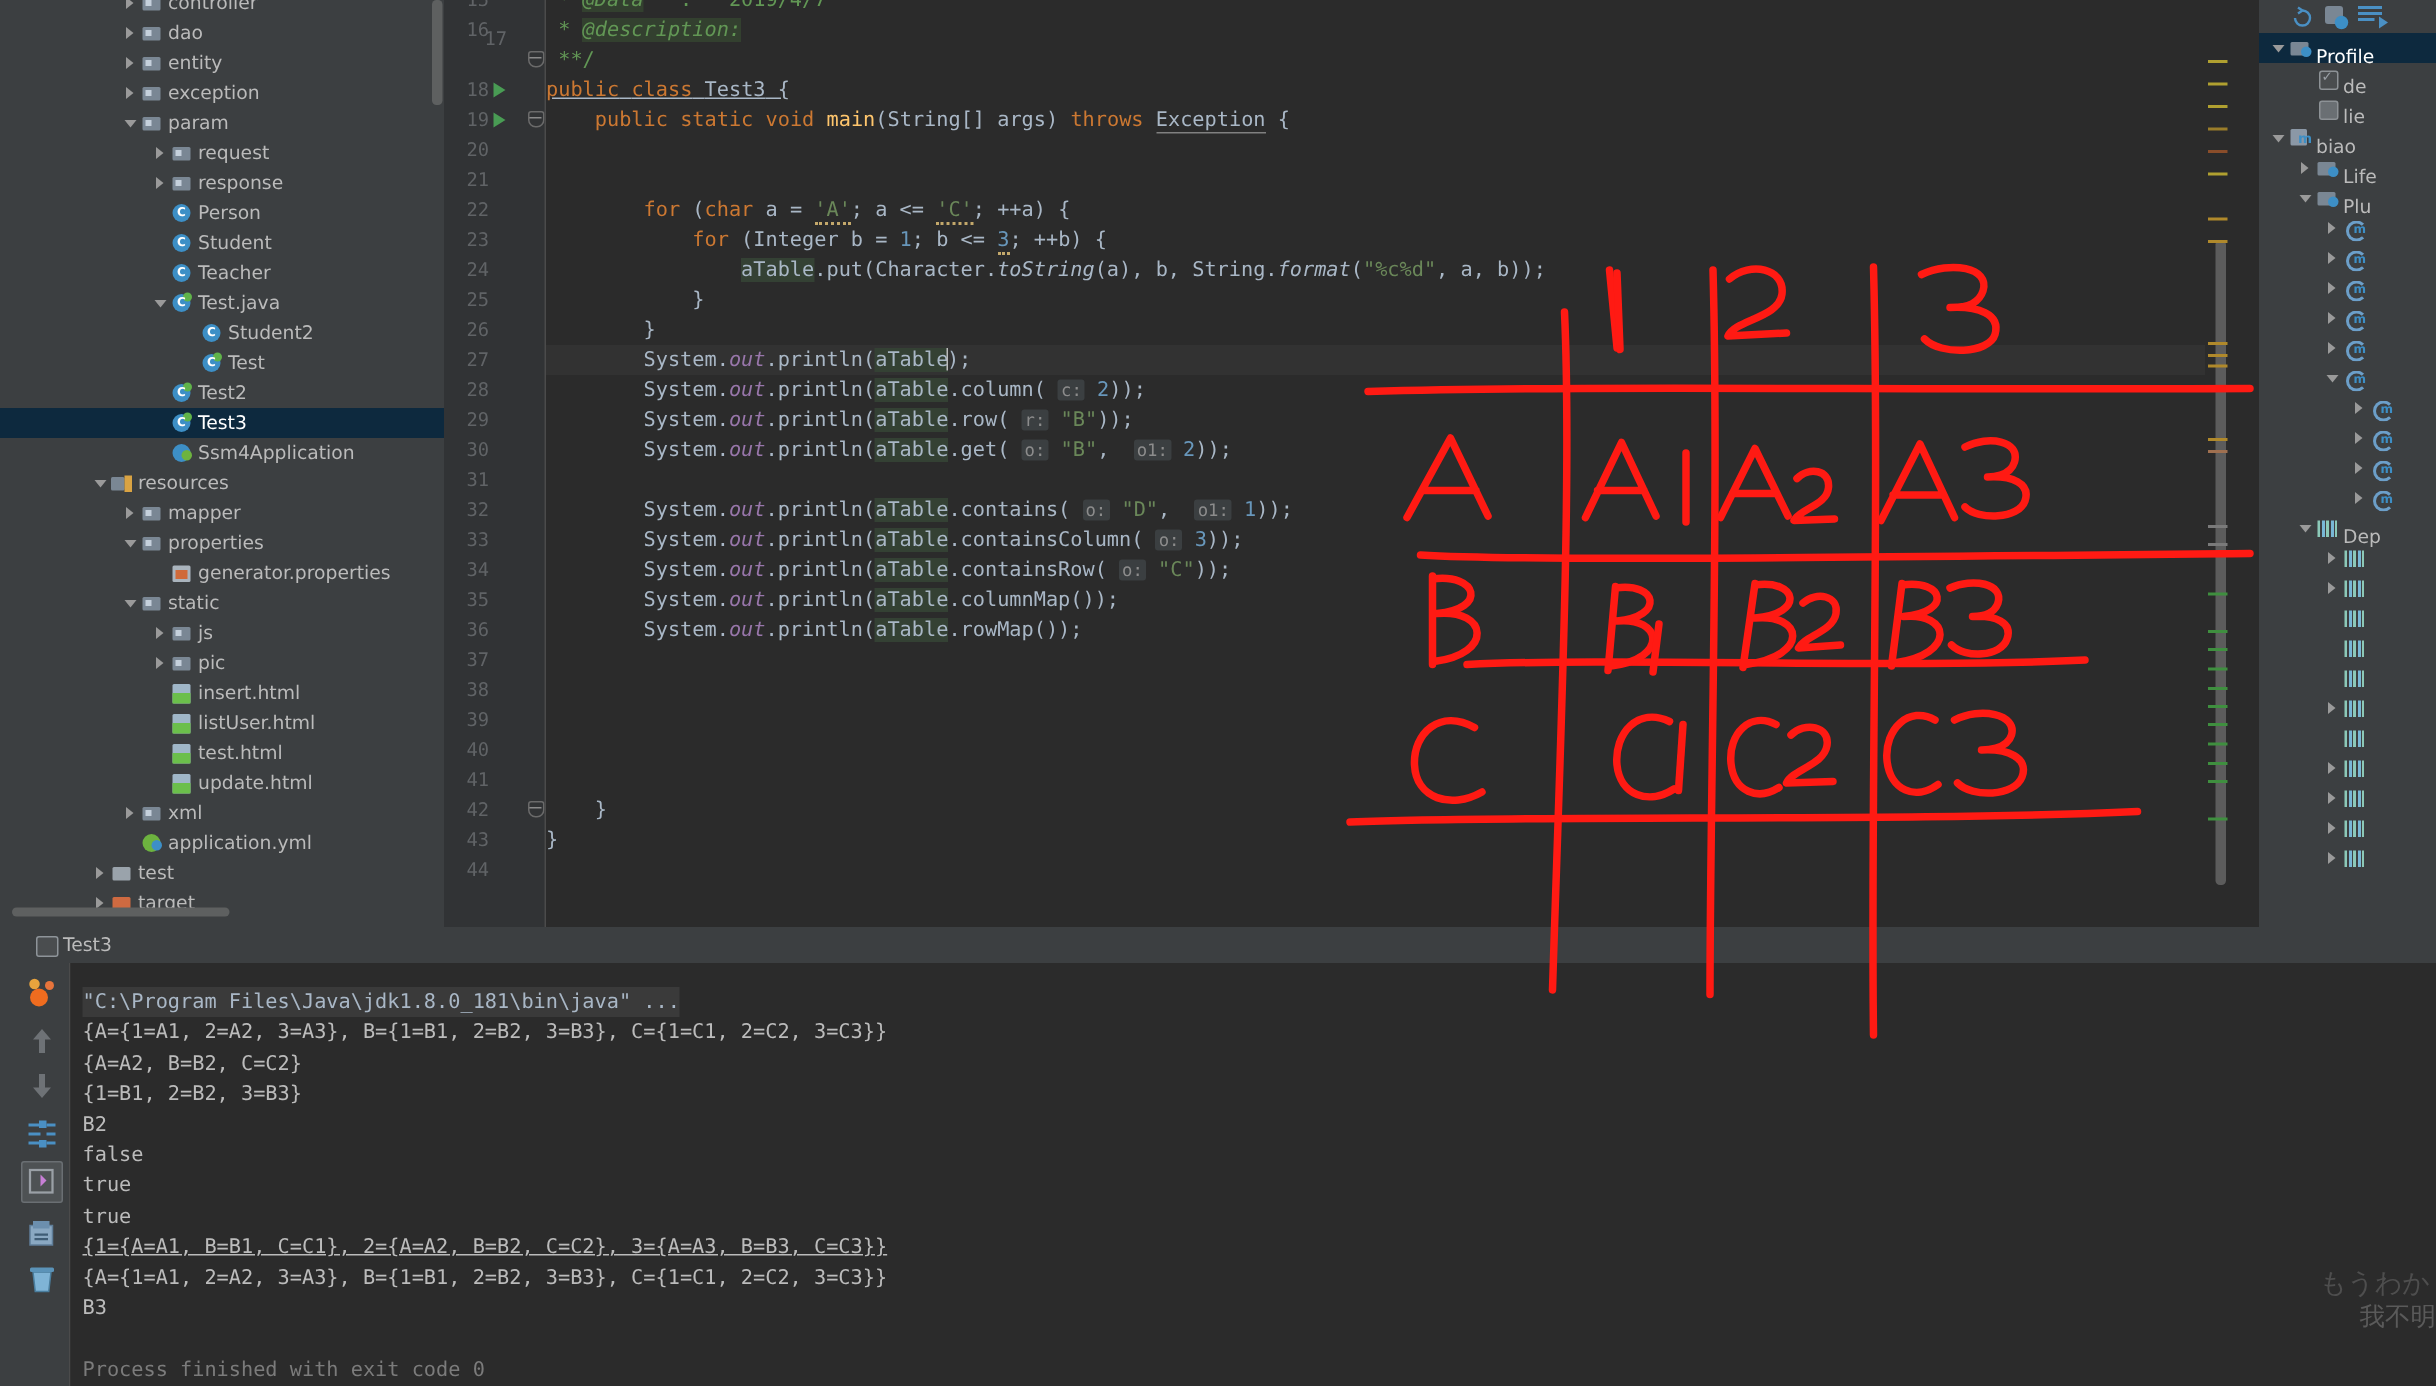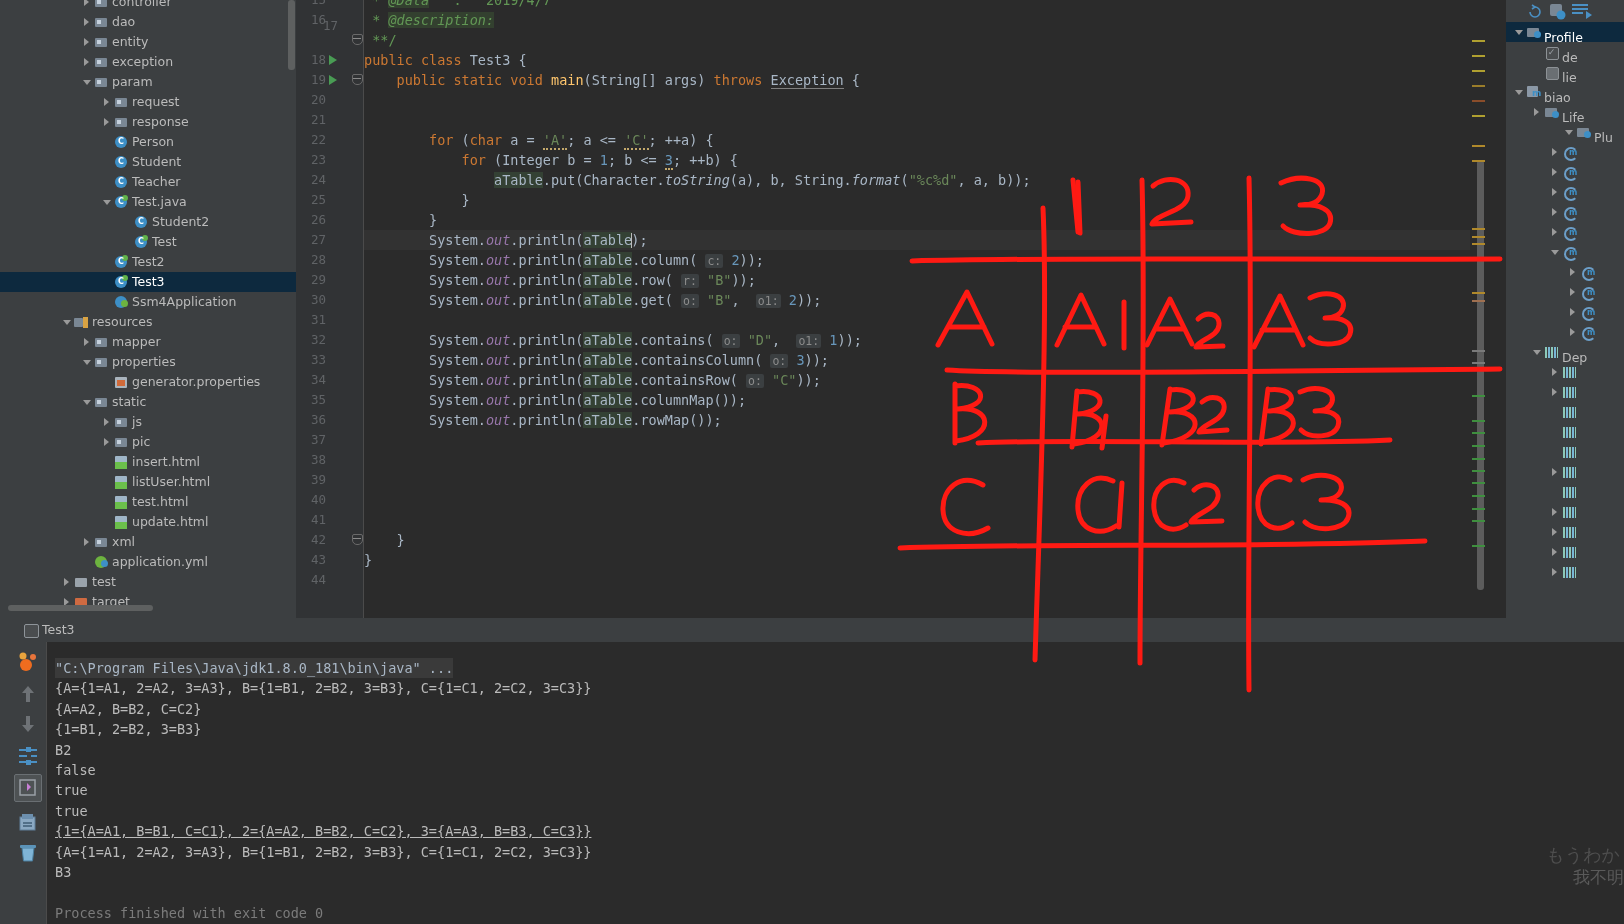--- a/index.html
+++ b/index.html
@@ -443,21 +443,21 @@
         <div class="foldmark minus" style="top: 530px;"></div>
         <div class="ln" style="top: 550px;">43</div>
         <div class="ln" style="top: 570px;">44</div>
       </div>
     <div id="gutter-sep"></div>
     <div id="code-area">
         <div class="caret-line-bg" style="top: 230px;"></div>
         <div class="cline" style="top: -10px;"><span class="cmt"> * </span><span class="cmt-tag">@Data</span><span class="cmt">   :   2019/4/7</span></div>
         <div class="cline" style="top: 10px;"><span class="cmt"> * </span><span class="cmt-tag">@description:</span></div>
         <div class="cline" style="top: 30px;"><span class="cmt"> **/</span></div>
-        <div class="cline" style="top: 50px;"><span class="kw">public</span> <span class="kw">class</span> <span class="ident">Test3</span> {</div>
+        <div class="cline" style="top: 50px; text-decoration: underline;"><span class="kw">public</span> <span class="kw">class</span> <span class="ident">Test3</span> {</div>
         <div class="cline" style="top: 70px;">    <span class="kw">public</span> <span class="kw">static</span> <span class="kw">void</span> <span class="mth">main</span>(<span class="ident">String[] args</span>) <span class="kw">throws</span> <span class="undl">Exception</span> {</div>
         <div class="cline" style="top: 110px;"></div>
         <div class="cline" style="top: 130px;">        <span class="kw">for</span> (<span class="kw">char</span> a = <span class="str squig">'A'</span>; a &lt;= <span class="str squig">'C'</span>; ++a) {</div>
         <div class="cline" style="top: 150px;">            <span class="kw">for</span> (Integer b = <span class="num">1</span>; b &lt;= <span class="num squig">3</span>; ++b) {</div>
         <div class="cline" style="top: 170px;">                <span class="hl">aTable</span>.put(Character.<span class="sfld">toString</span>(a), b, String.<span class="sfld">format</span>(<span class="str">"%c%d"</span>, a, b));</div>
         <div class="cline" style="top: 190px;">            }</div>
         <div class="cline" style="top: 210px;">        }</div>
         <div class="cline" style="top: 230px;">        System.<span class="fld">out</span>.println(<span class="hl">aTable</span><span class="caret"></span>);</div>
         <div class="cline" style="top: 250px;">        System.<span class="fld">out</span>.println(<span class="hl">aTable</span>.column( <span class="hint">c:</span> <span class="num">2</span>));</div>
         <div class="cline" style="top: 270px;">        System.<span class="fld">out</span>.println(<span class="hl">aTable</span>.row( <span class="hint">r:</span> <span class="str">"B"</span>));</div>
@@ -524,21 +524,21 @@
           <path d="M80 11 l6 4 -6 4 z" fill="#4a90c4" stroke="none"></path>
         </g>
       </svg>
     </div>
     <div id="maven-rows">
         <div class="mv-row sel" style="position: absolute; left: 0px; width: 118px; top: 22px;"><span style="display: inline-block; width: 8px; height: 20px;"></span><span class="arrow down"></span><span class="ic ic-mvn-folder"></span><span>Profile</span></div>
         <div class="mv-row" style="position: absolute; left: 0px; width: 118px; top: 42px;"><span style="display: inline-block; width: 26px; height: 20px;"></span><span class="arrow "></span><span class="ic ic-check"></span><span>de</span></div>
         <div class="mv-row" style="position: absolute; left: 0px; width: 118px; top: 62px;"><span style="display: inline-block; width: 26px; height: 20px;"></span><span class="arrow "></span><span class="ic ic-uncheck"></span><span>lie</span></div>
         <div class="mv-row" style="position: absolute; left: 0px; width: 118px; top: 82px;"><span style="display: inline-block; width: 8px; height: 20px;"></span><span class="arrow down"></span><span class="ic ic-module"></span><span>biao</span></div>
         <div class="mv-row" style="position: absolute; left: 0px; width: 118px; top: 102px;"><span style="display: inline-block; width: 26px; height: 20px;"></span><span class="arrow right"></span><span class="ic ic-mvn-folder"></span><span>Life</span></div>
-        <div class="mv-row" style="position: absolute; left: 0px; width: 94px; top: 122px; padding-left: 32px;"><span style="display: inline-block; width: 26px; height: 20px;"></span><span class="arrow down"></span><span class="ic ic-mvn-folder"></span><span>Plu</span></div>
+        <div class="mv-row" style="position: absolute; left: 0px; width: 94px; top: 122px;"><span style="display: inline-block; width: 26px; height: 20px;"></span><span class="arrow down"></span><span class="ic ic-mvn-folder"></span><span>Plu</span></div>
         <div class="mv-row" style="position: absolute; left: 0px; width: 118px; top: 142px;"><span style="display: inline-block; width: 44px; height: 20px;"></span><span class="arrow right"></span><span class="ic ic-phase"></span><span></span></div>
         <div class="mv-row" style="position: absolute; left: 0px; width: 118px; top: 162px;"><span style="display: inline-block; width: 44px; height: 20px;"></span><span class="arrow right"></span><span class="ic ic-phase"></span><span></span></div>
         <div class="mv-row" style="position: absolute; left: 0px; width: 118px; top: 182px;"><span style="display: inline-block; width: 44px; height: 20px;"></span><span class="arrow right"></span><span class="ic ic-phase"></span><span></span></div>
         <div class="mv-row" style="position: absolute; left: 0px; width: 118px; top: 202px;"><span style="display: inline-block; width: 44px; height: 20px;"></span><span class="arrow right"></span><span class="ic ic-phase"></span><span></span></div>
         <div class="mv-row" style="position: absolute; left: 0px; width: 118px; top: 222px;"><span style="display: inline-block; width: 44px; height: 20px;"></span><span class="arrow right"></span><span class="ic ic-phase"></span><span></span></div>
         <div class="mv-row" style="position: absolute; left: 0px; width: 118px; top: 242px;"><span style="display: inline-block; width: 44px; height: 20px;"></span><span class="arrow down"></span><span class="ic ic-phase"></span><span></span></div>
         <div class="mv-row" style="position: absolute; left: 0px; width: 118px; top: 262px;"><span style="display: inline-block; width: 62px; height: 20px;"></span><span class="arrow right"></span><span class="ic ic-phase"></span><span></span></div>
         <div class="mv-row" style="position: absolute; left: 0px; width: 118px; top: 282px;"><span style="display: inline-block; width: 62px; height: 20px;"></span><span class="arrow right"></span><span class="ic ic-phase"></span><span></span></div>
         <div class="mv-row" style="position: absolute; left: 0px; width: 118px; top: 302px;"><span style="display: inline-block; width: 62px; height: 20px;"></span><span class="arrow right"></span><span class="ic ic-phase"></span><span></span></div>
         <div class="mv-row" style="position: absolute; left: 0px; width: 118px; top: 322px;"><span style="display: inline-block; width: 62px; height: 20px;"></span><span class="arrow right"></span><span class="ic ic-phase"></span><span></span></div>

